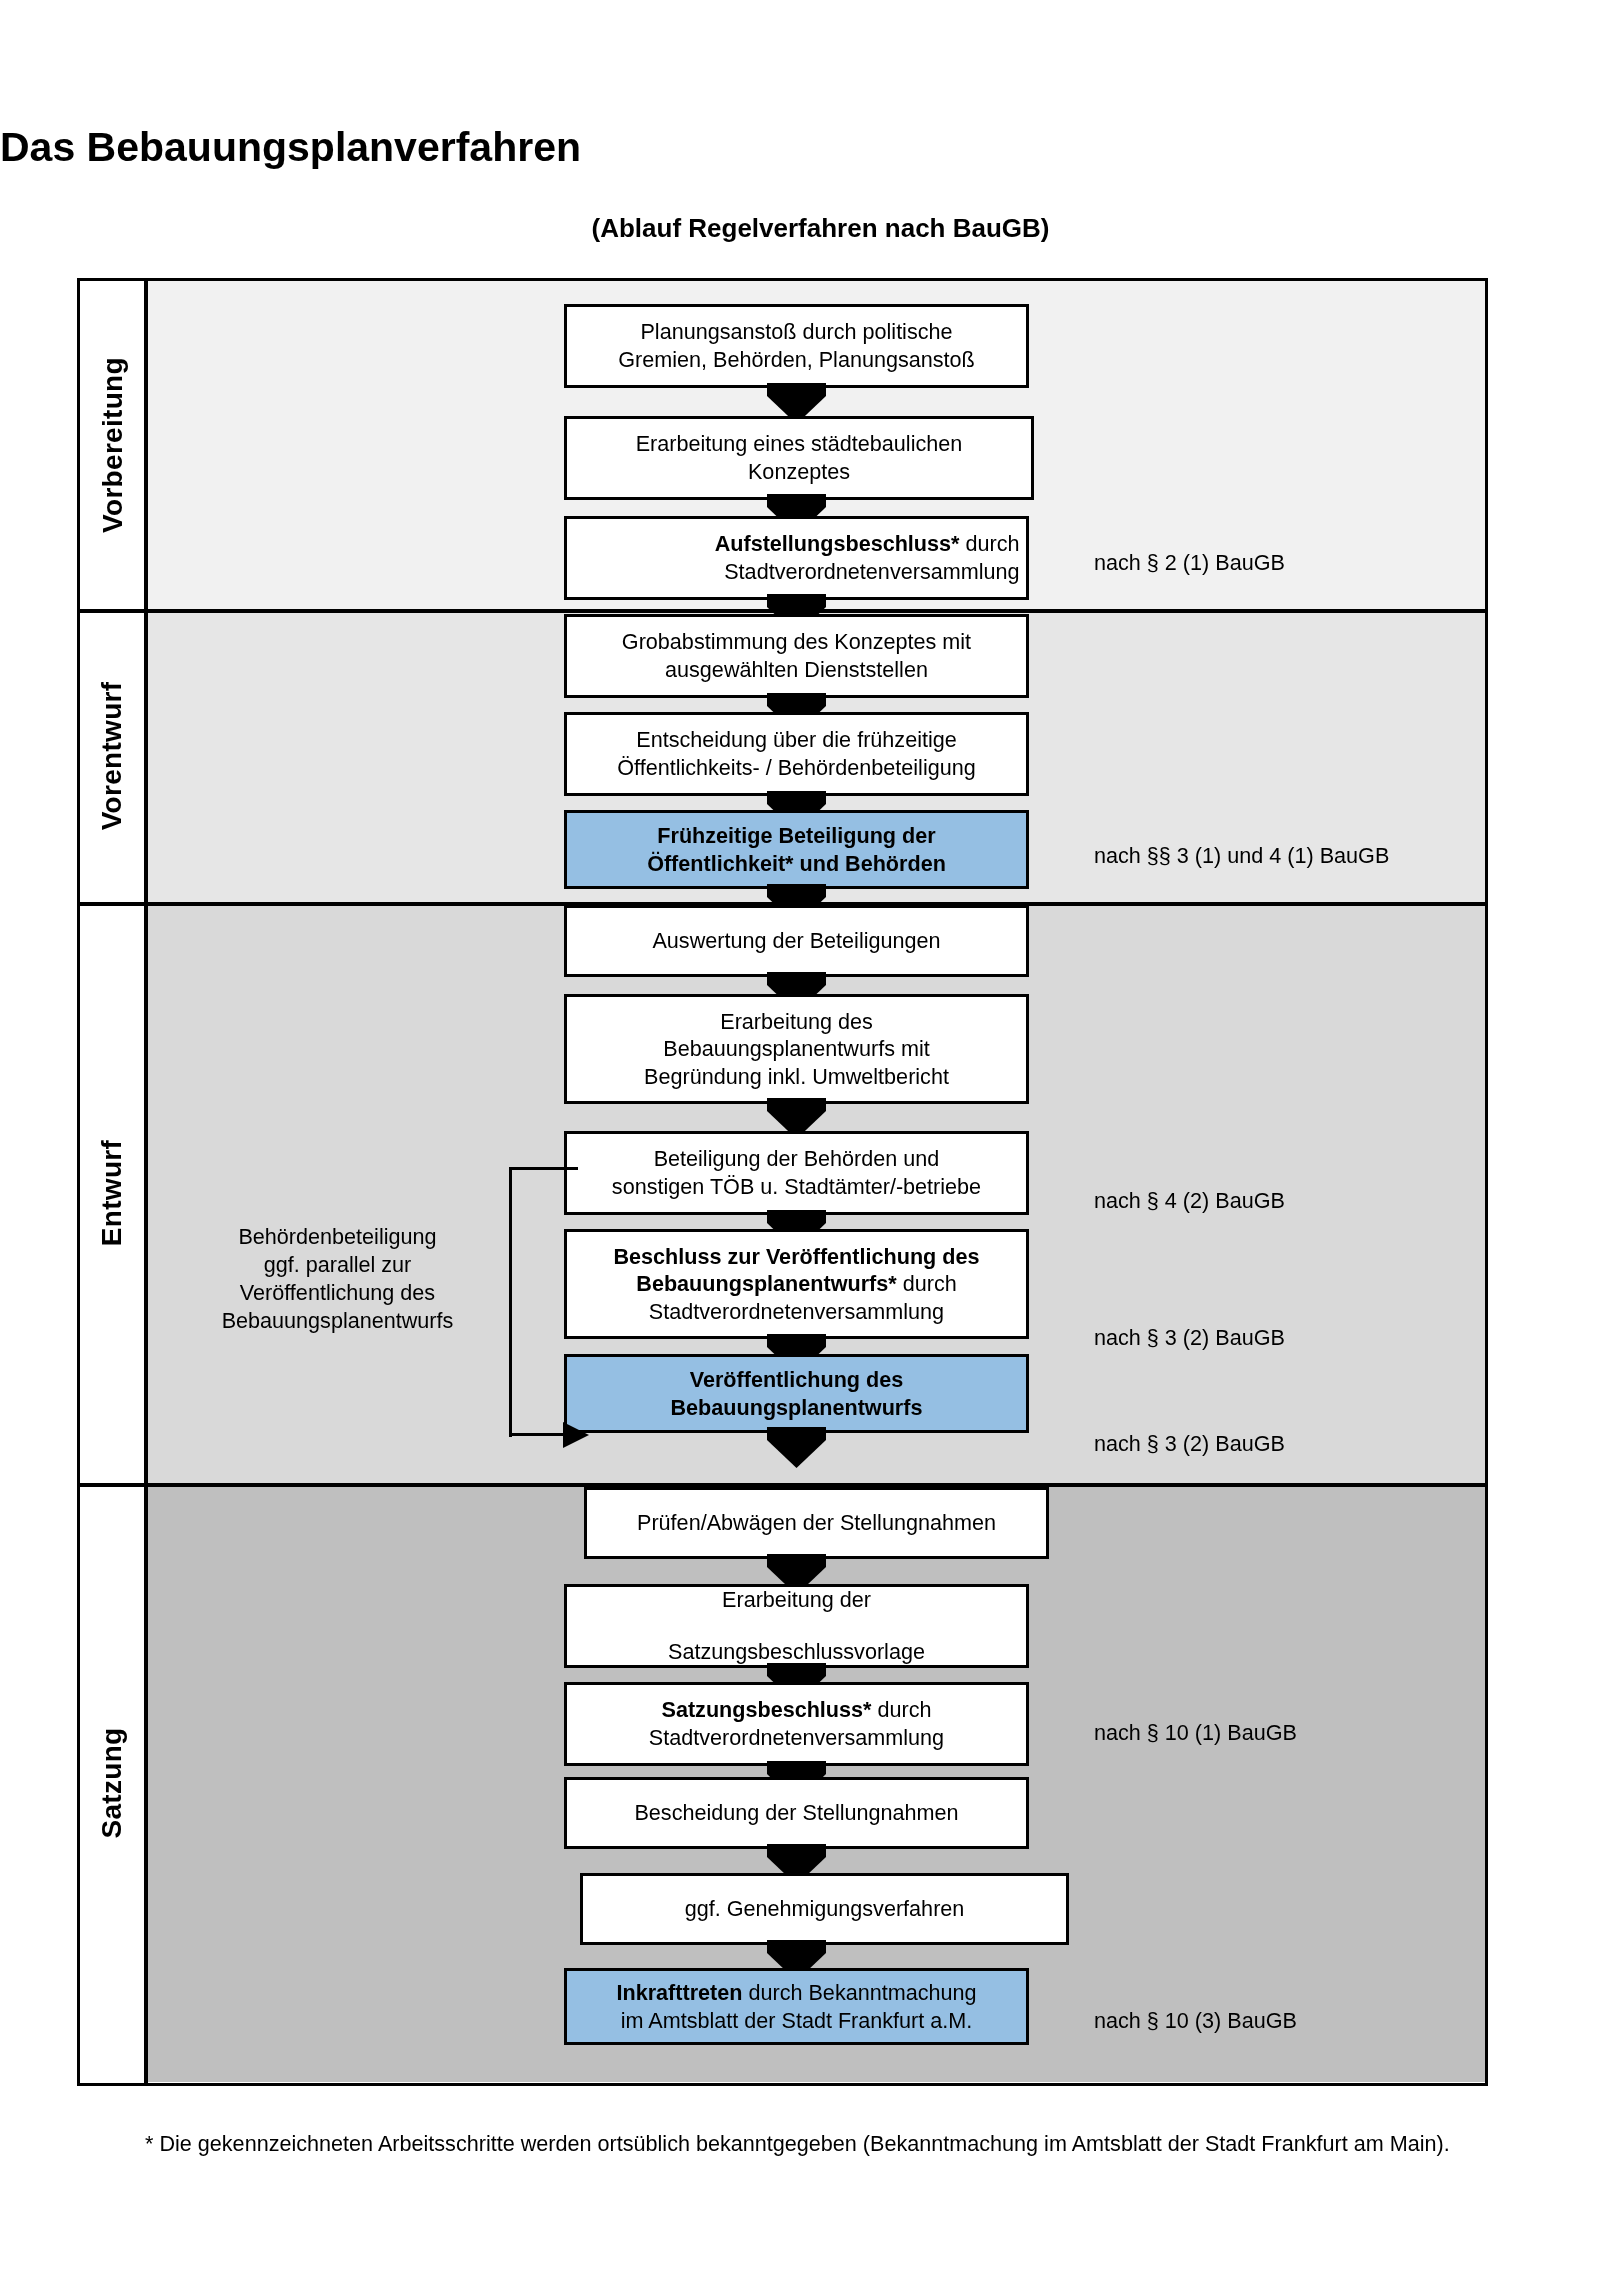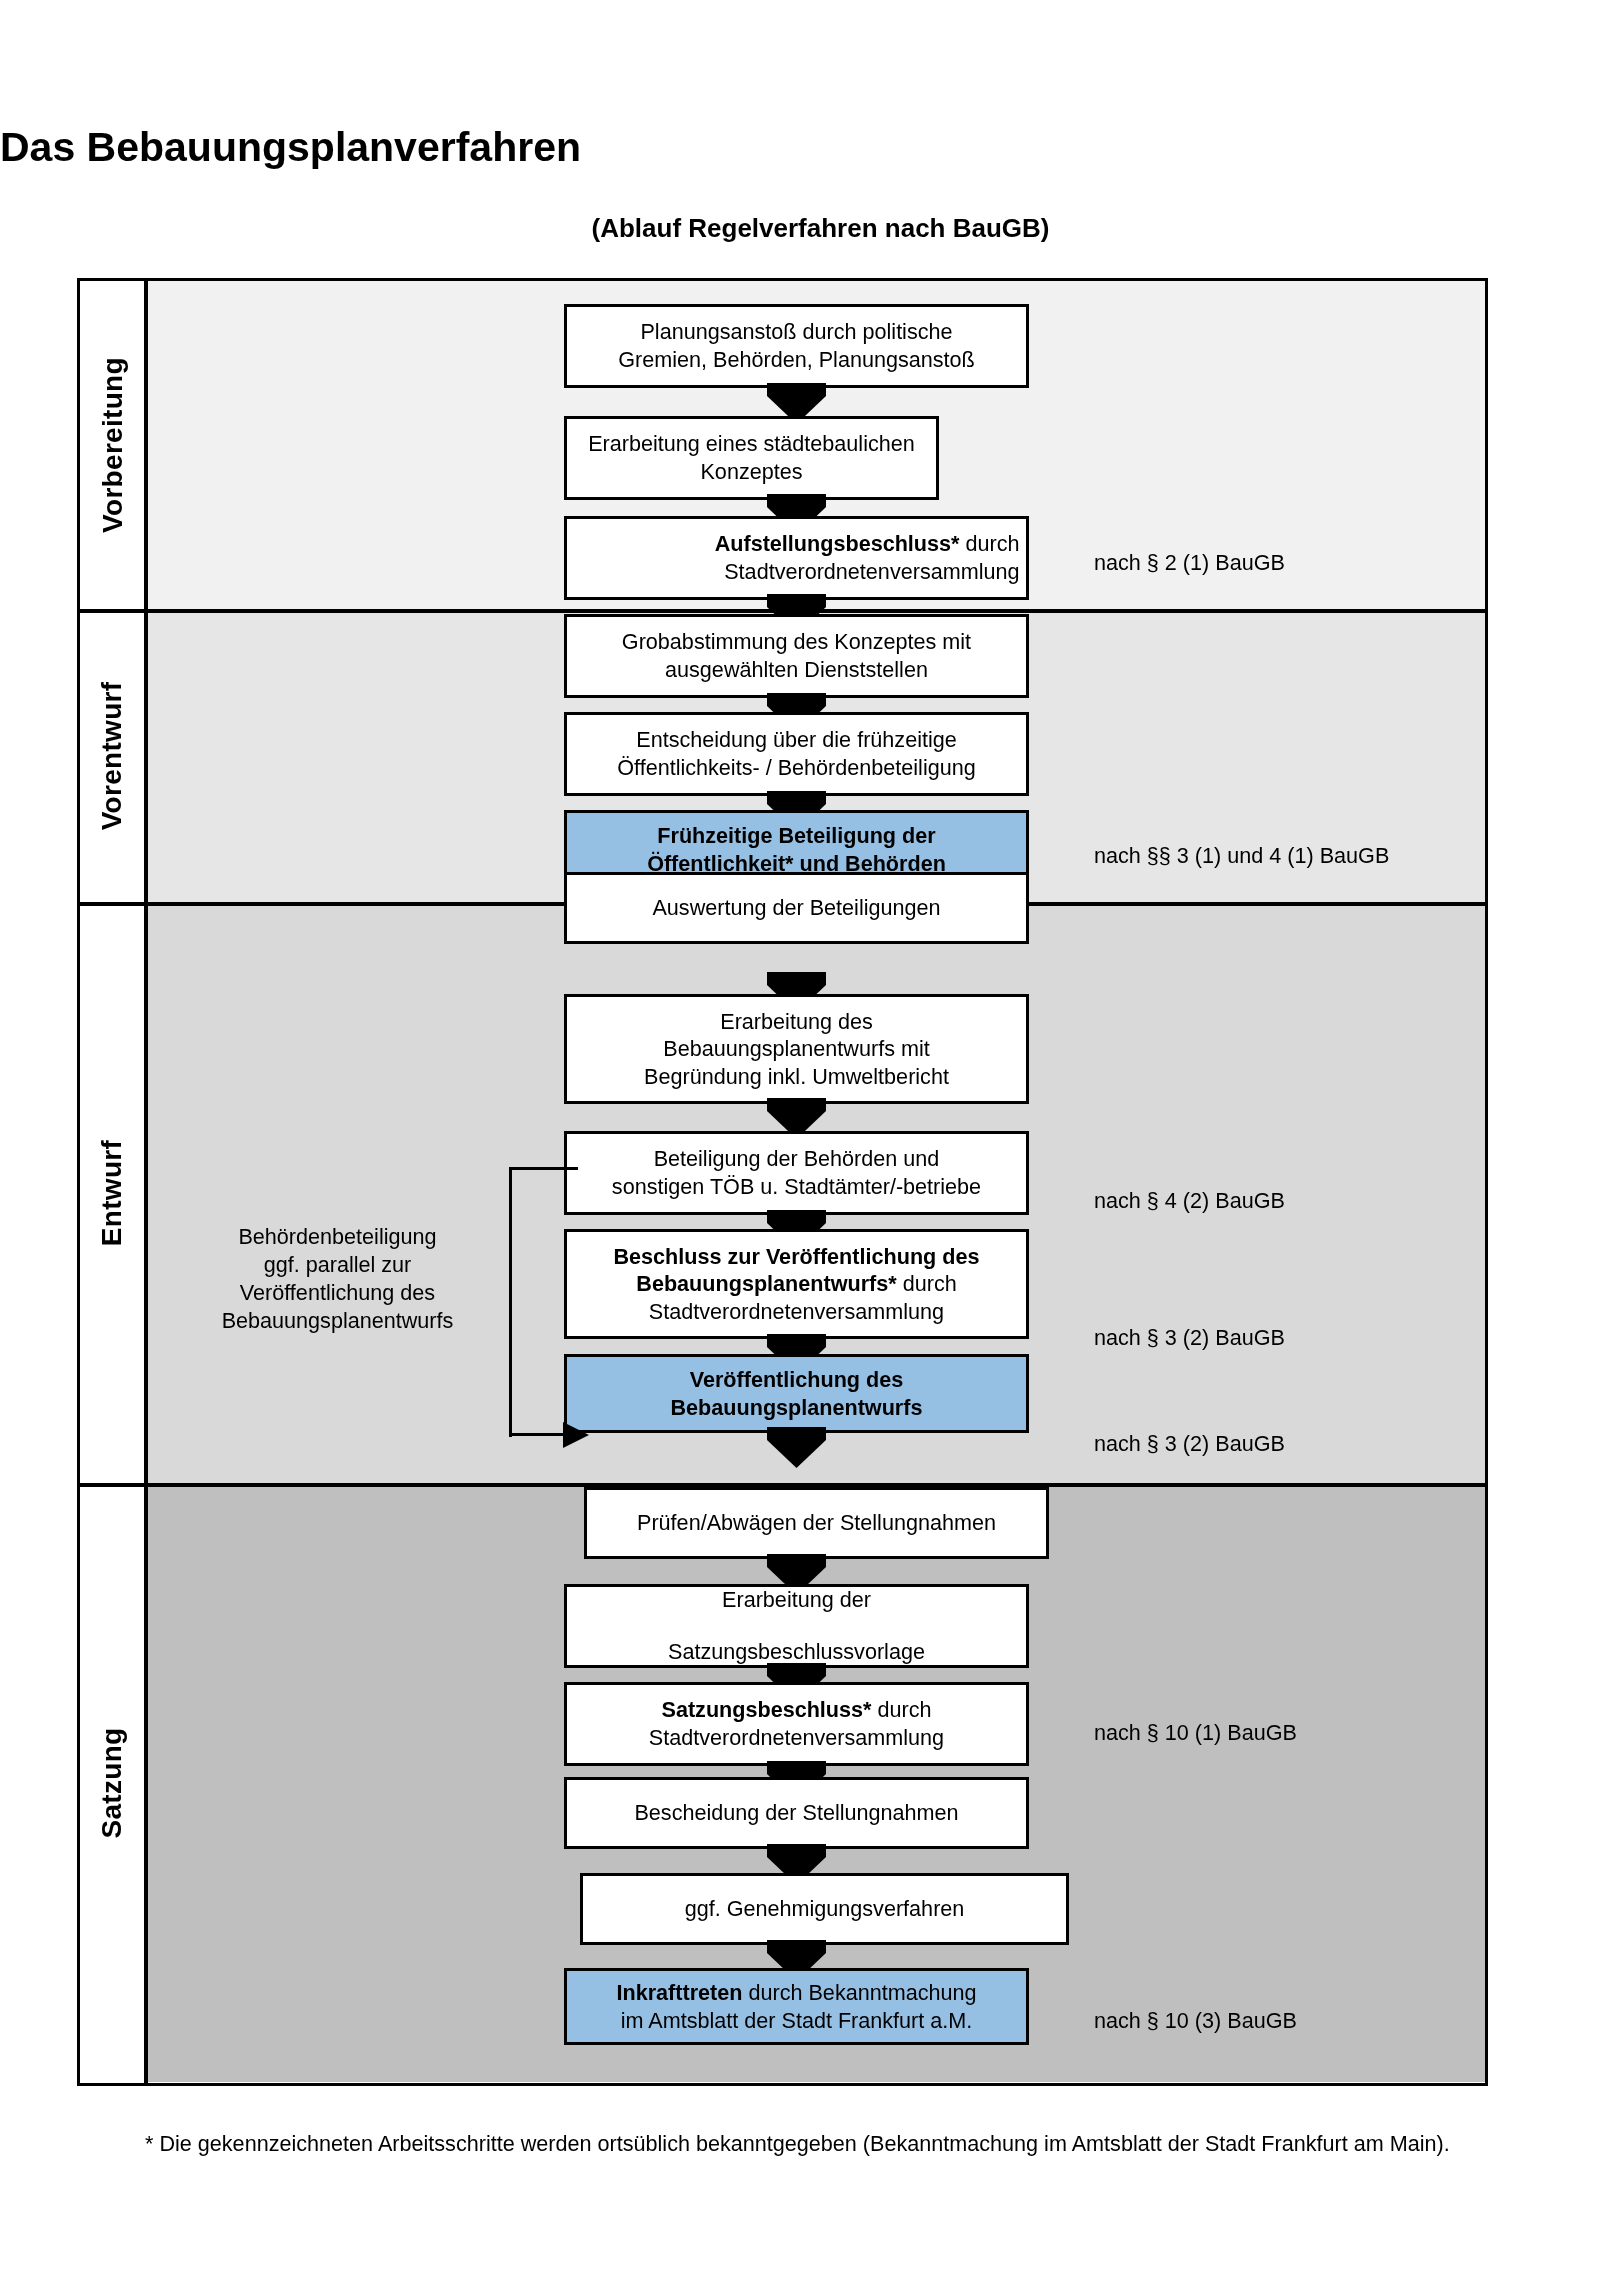--- a/index.html
+++ b/index.html
@@ -119,21 +119,21 @@
 <div class="vlabel" style="top:1485px;height:596px;">
   <span>Satzung</span>
 </div>
 
 <div class="pbox" style="left:564px;top:304px;width:465px;height:84px;">
   <span class="ln">Planungsanstoß durch politische</span>
   <span class="ln">Gremien, Behörden, Planungsanstoß</span>
 </div>
 <div class="arrow" style="left:767px;top:383px;"></div>
 
-<div class="pbox" style="left:564px;top:416px;width:375px;height:84px;">
+<div class="pbox" style="left:564px;top:416px;width:470px;height:84px;">
   <span class="ln">Erarbeitung eines städtebaulichen</span>
   <span class="ln">Konzeptes</span>
 </div>
 <div class="arrow" style="left:767px;top:494px;"></div>
 
 <div class="pbox" style="left:564px;top:516px;width:465px;height:84px;align-items:flex-end;">
   <span class="ln"><b>Aufstellungsbeschluss*</b> durch</span>
   <span class="ln">Stadtverordnetenversammlung</span>
 </div>
 <div class="arrow" style="left:767px;top:594px;"></div>
@@ -149,21 +149,21 @@
   <span class="ln">Öffentlichkeits- / Behördenbeteiligung</span>
 </div>
 <div class="arrow" style="left:767px;top:791px;"></div>
 
 <div class="pbox blue" style="left:564px;top:810px;width:465px;height:79px;">
   <span class="ln"><b>Frühzeitige Beteiligung der</b></span>
   <span class="ln"><b>Öffentlichkeit* und Behörden</b></span>
 </div>
 <div class="arrow" style="left:767px;top:884px;"></div>
 
-<div class="pbox" style="left:564px;top:872px;width:465px;height:72px;">
+<div class="pbox" style="left:564px;top:905px;width:465px;height:72px;">
   <span class="ln">Auswertung der Beteiligungen</span>
 </div>
 <div class="arrow" style="left:767px;top:972px;"></div>
 
 <div class="pbox" style="left:564px;top:994px;width:465px;height:110px;">
   <span class="ln">Erarbeitung des</span>
   <span class="ln">Bebauungsplanentwurfs mit</span>
   <span class="ln">Begründung inkl. Umweltbericht</span>
 </div>
 <div class="arrow" style="left:767px;top:1098px;"></div>

